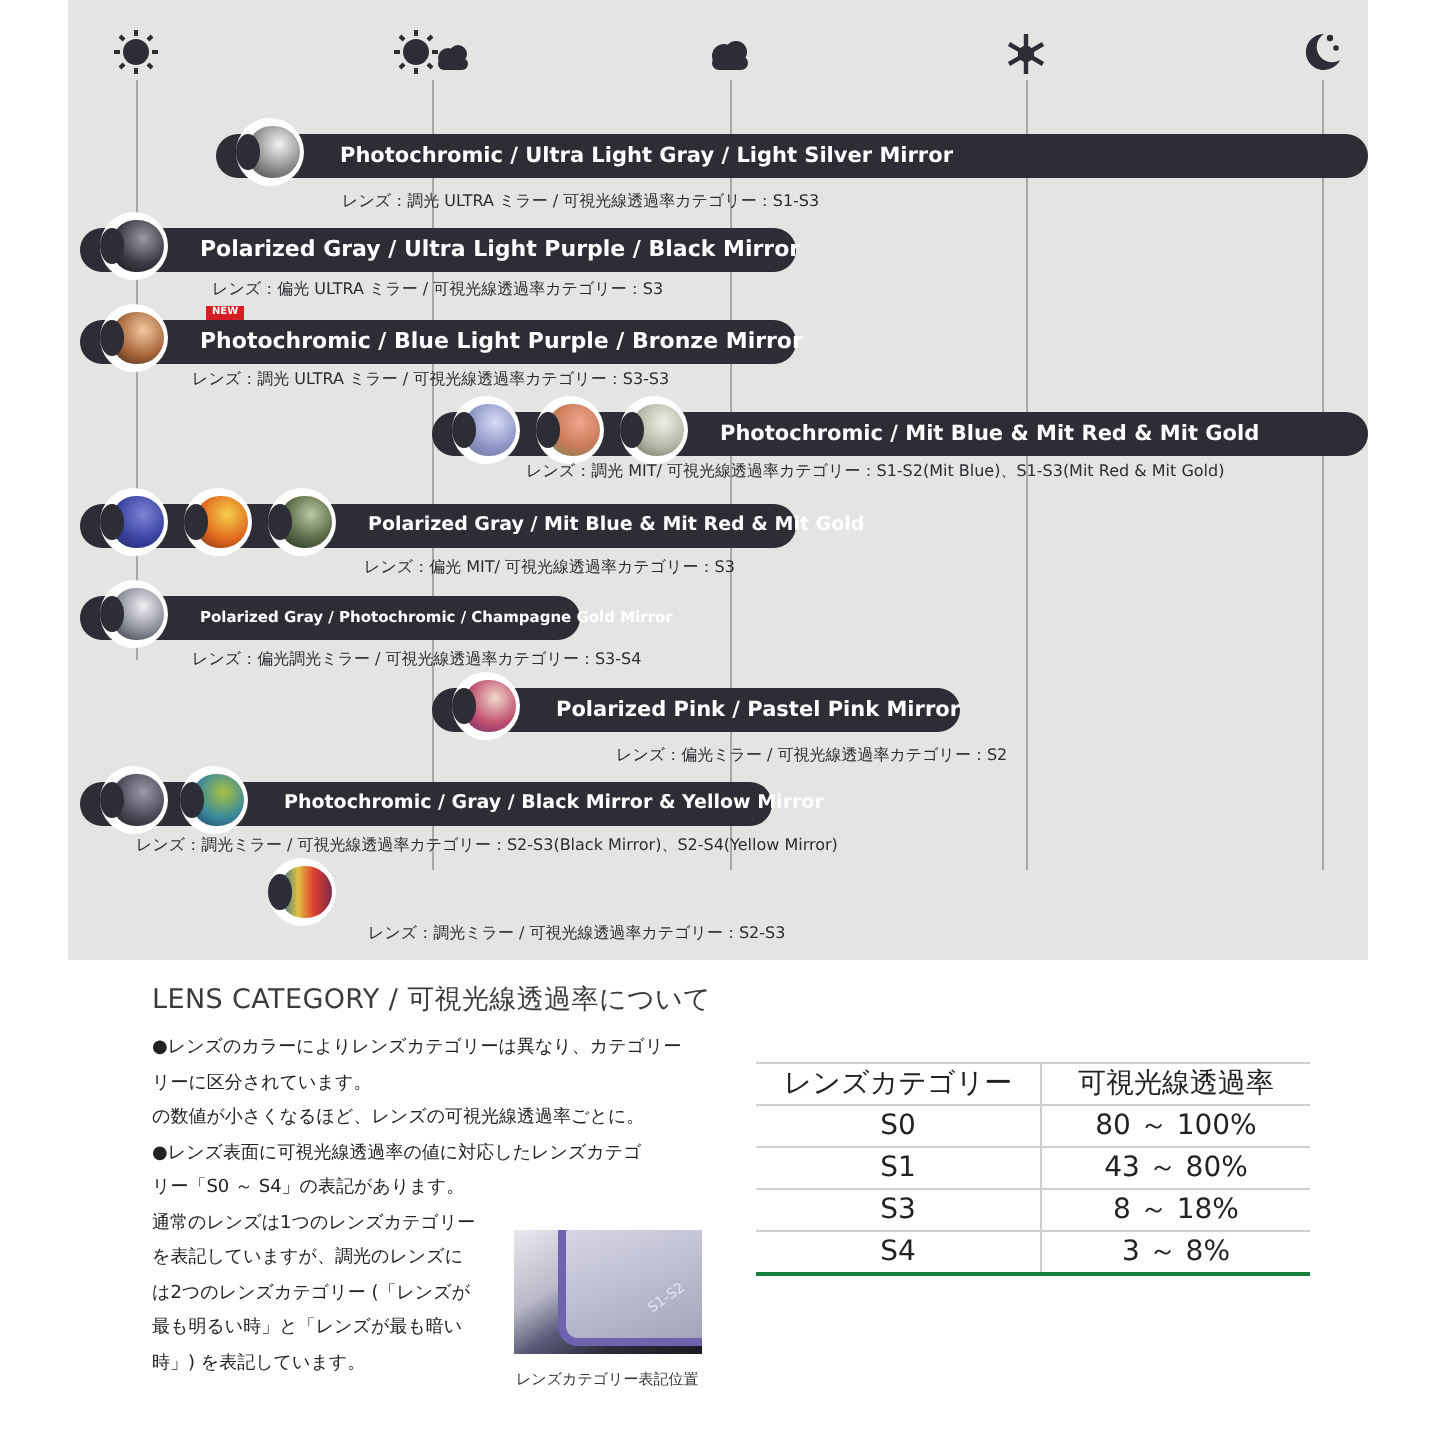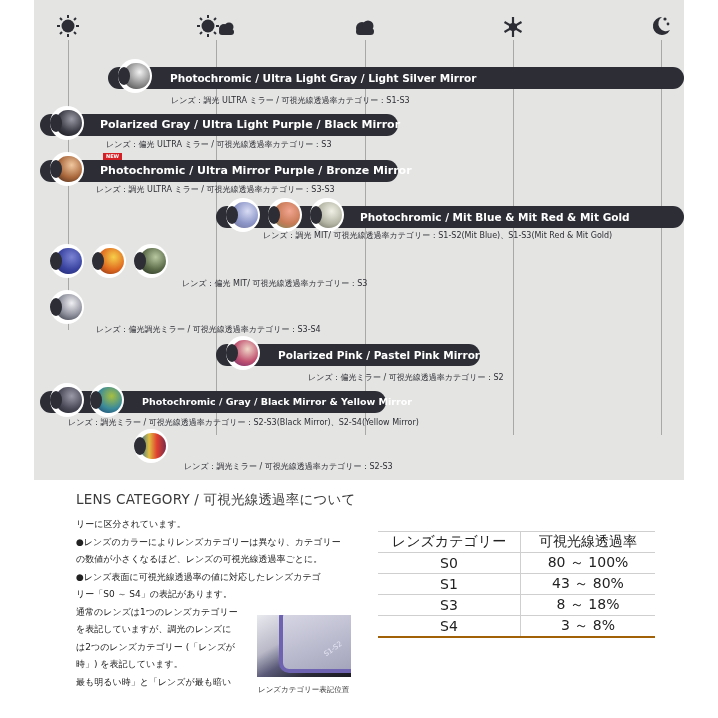--- a/index.html
+++ b/index.html
@@ -18,21 +18,21 @@
   .info-title{font-size:13.5px;color:#3b3b3b;margin:6px 0 0 10px;letter-spacing:0.2px;}
   .info-p{position:absolute;font-size:9px;color:#222;line-height:17.5px;}
   .photo{position:absolute;left:257px;top:615px;width:94px;height:62px;background:linear-gradient(150deg,#e9e9ef 0%,#b9b9c8 35%,#5a5a78 55%,#2c2c3a 75%,#1a1a22 100%);overflow:hidden;}
   .photo .rim{position:absolute;left:22px;top:-8px;width:90px;height:58px;border-radius:10px;border:4px solid #6d63b0;background:linear-gradient(160deg,#d8d8e6,#9fa0b8);}
   .photo .mark{position:absolute;left:66px;top:30px;font-size:7px;color:#e5e5f5;transform:rotate(-35deg);}
   .photo-caption{position:absolute;left:258px;top:685px;font-size:7.5px;color:#333;}
   table.cat{position:absolute;left:378px;top:531px;width:277px;border-collapse:collapse;font-size:14px;color:#222;}
   table.cat td,table.cat th{border-bottom:1px solid #cfcfcf;height:17.5px;text-align:center;font-weight:normal;}
   table.cat th{border-top:1px solid #cfcfcf;}
   table.cat td:first-child,table.cat th:first-child{border-right:1px solid #cfcfcf;width:140px;}
-  table.cat tr:last-child td{border-bottom:2px solid #a16207;}
+  table.cat tr:last-child td{border-bottom:2px solid #15803d;}
 </style>
 </head>
 <body>
 
 <div class="chart">
 
   <div class="vline" style="left:34px;top:40px;height:290px;"></div>
   <div class="vline" style="left:182px;top:40px;height:395px;"></div>
   <div class="vline" style="left:331px;top:40px;height:395px;"></div>
   <div class="vline" style="left:479px;top:40px;height:395px;"></div>
@@ -107,21 +107,21 @@
     <span class="bar-label" style="left:60px;font-size:11px;">Polarized Gray / Ultra Light Purple / Black Mirror</span>
   </div>
   <div class="lens" style="left:16px;top:106px;">
       <div class="glass" style="background:radial-gradient(circle at 60% 35%,#9a9aa6,#3b3b45 55%,#111118)"></div>
       <div class="cut"></div>
     </div>
   <div class="sub" style="left:72px;top:140px;">レンズ：偏光 ULTRA ミラー / 可視光線透過率カテゴリー：S3</div>
 
   <div class="new-badge" style="left:69px;top:153px;">NEW</div>
   <div class="bar" style="left:6px;top:160px;width:358px;">
-    <span class="bar-label" style="left:60px;font-size:11px;">Photochromic / Ultra Mirror Purple / Bronze Mirror</span>
+    <span class="bar-label" style="left:60px;font-size:11px;">Photochromic / Blue Light Purple / Bronze Mirror</span>
   </div>
   <div class="lens" style="left:16px;top:152px;">
       <div class="glass" style="background:radial-gradient(circle at 60% 35%,#f1c8a0,#a8663a 55%,#3a2418)"></div>
       <div class="cut"></div>
     </div>
   <div class="sub" style="left:62px;top:185px;">レンズ：調光 ULTRA ミラー / 可視光線透過率カテゴリー：S3-S3</div>
 
   <div class="bar" style="left:182px;top:206px;width:468px;">
     <span class="bar-label" style="left:144px;font-size:10.5px;">Photochromic / Mit Blue &amp; Mit Red &amp; Mit Gold</span>
   </div>
@@ -132,34 +132,40 @@
   <div class="lens" style="left:234px;top:198px;">
       <div class="glass" style="background:radial-gradient(circle at 60% 35%,#f2a590,#c87a56 55%,#6f8a5a)"></div>
       <div class="cut"></div>
     </div>
   <div class="lens" style="left:276px;top:198px;">
       <div class="glass" style="background:radial-gradient(circle at 60% 35%,#f0f0e6,#b6b6a6 55%,#6a6a5e)"></div>
       <div class="cut"></div>
     </div>
   <div class="sub" style="left:229px;top:231px;">レンズ：調光 MIT/ 可視光線透過率カテゴリー：S1-S2(Mit Blue)、S1-S3(Mit Red &amp; Mit Gold)</div>
 
+  <div class="bar" style="left:6px;top:252px;width:358px;">
+    <span class="bar-label" style="left:144px;font-size:9.5px;">Polarized Gray / Mit Blue &amp; Mit Red &amp; Mit Gold</span>
+  </div>
   <div class="lens" style="left:16px;top:244px;">
       <div class="glass" style="background:radial-gradient(circle at 60% 35%,#7b84d4,#3a44a0 55%,#1e2466)"></div>
       <div class="cut"></div>
     </div>
   <div class="lens" style="left:58px;top:244px;">
       <div class="glass" style="background:radial-gradient(circle at 60% 35%,#f6d04a,#e06a20 55%,#7a2a10)"></div>
       <div class="cut"></div>
     </div>
   <div class="lens" style="left:100px;top:244px;">
       <div class="glass" style="background:radial-gradient(circle at 60% 35%,#b8c8a0,#5a6a48 55%,#222a1c)"></div>
       <div class="cut"></div>
     </div>
   <div class="sub" style="left:148px;top:279px;">レンズ：偏光 MIT/ 可視光線透過率カテゴリー：S3</div>
 
+  <div class="bar" style="left:6px;top:298px;width:250px;">
+    <span class="bar-label" style="left:60px;font-size:7.5px;">Polarized Gray / Photochromic / Champagne Gold Mirror</span>
+  </div>
   <div class="lens" style="left:16px;top:290px;">
       <div class="glass" style="background:radial-gradient(circle at 60% 35%,#f0f0f4,#8a8c98 55%,#2a2c36)"></div>
       <div class="cut"></div>
     </div>
   <div class="sub" style="left:62px;top:325px;">レンズ：偏光調光ミラー / 可視光線透過率カテゴリー：S3-S4</div>
 
   <div class="bar" style="left:182px;top:344px;width:264px;">
     <span class="bar-label" style="left:62px;font-size:10.5px;">Polarized Pink / Pastel Pink Mirror</span>
   </div>
   <div class="lens" style="left:192px;top:336px;">
@@ -185,30 +191,30 @@
       <div class="glass" style="background:linear-gradient(90deg,#2a6a9a,#e0c040 35%,#e04030 65%,#7a2a4a)"></div>
       <div class="cut"></div>
     </div>
   <div class="sub" style="left:150px;top:462px;">レンズ：調光ミラー / 可視光線透過率カテゴリー：S2-S3</div>
 </div>
 
 <div class="info">
   <div class="info-title">LENS CATEGORY / 可視光線透過率について</div>
 </div>
 <div class="info-p" style="left:76px;top:516px;width:290px;">
+  <div>●レンズのカラーによりレンズカテゴリーは異なり、カテゴリー</div>
   <div>リーに区分されています。</div>
-  <div>●レンズのカラーによりレンズカテゴリーは異なり、カテゴリー</div>
   <div>の数値が小さくなるほど、レンズの可視光線透過率ごとに。</div>
   <div>●レンズ表面に可視光線透過率の値に対応したレンズカテゴ</div>
   <div>リー「S0 ～ S4」の表記があります。</div>
   <div>通常のレンズは1つのレンズカテゴリー</div>
   <div>を表記していますが、調光のレンズに</div>
   <div>は2つのレンズカテゴリー (「レンズが</div>
+  <div>最も明るい時」と「レンズが最も暗い</div>
   <div>時」) を表記しています。</div>
-  <div>最も明るい時」と「レンズが最も暗い</div>
 </div>
 
 <div class="photo">
   <div class="rim"></div>
   <div class="mark">S1-S2</div>
 </div>
 <div class="photo-caption">レンズカテゴリー表記位置</div>
 
 <table class="cat">
   <tbody>

